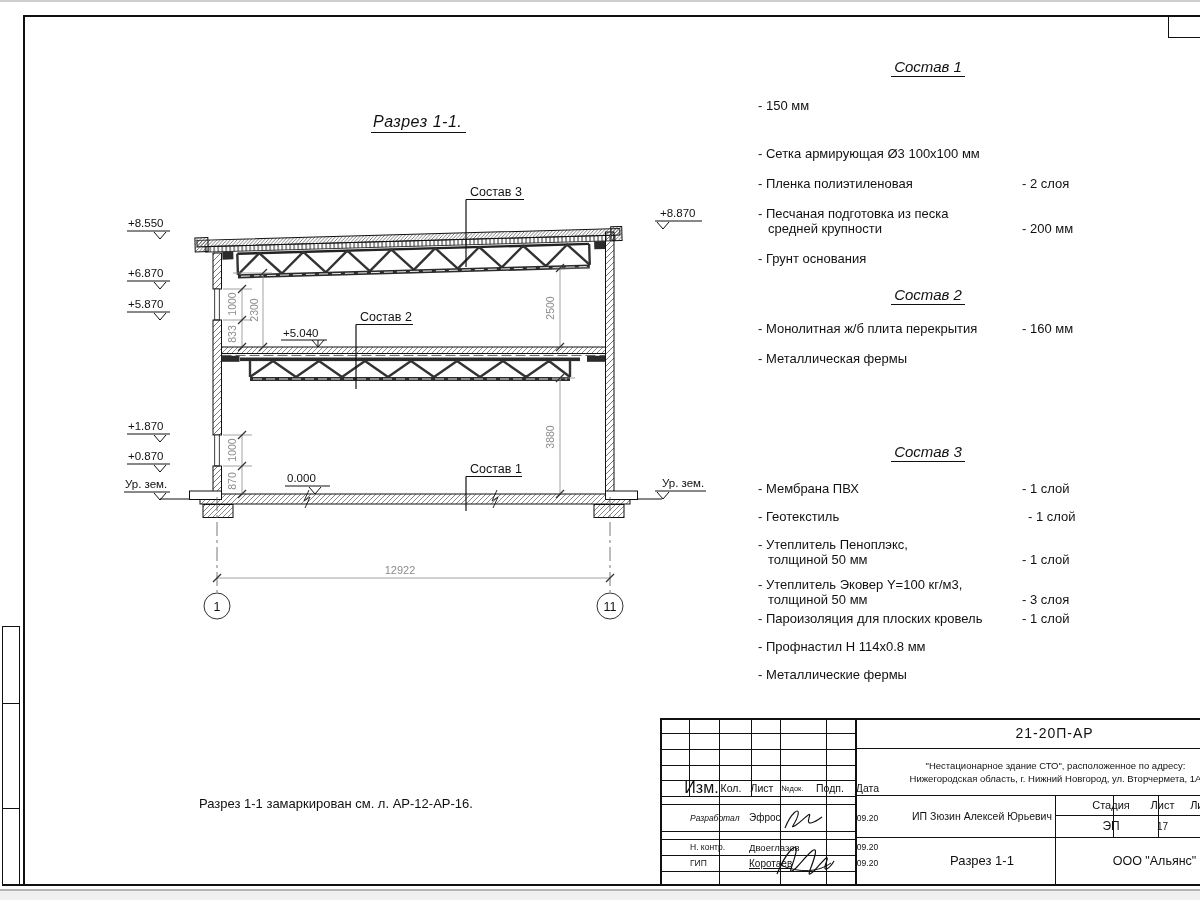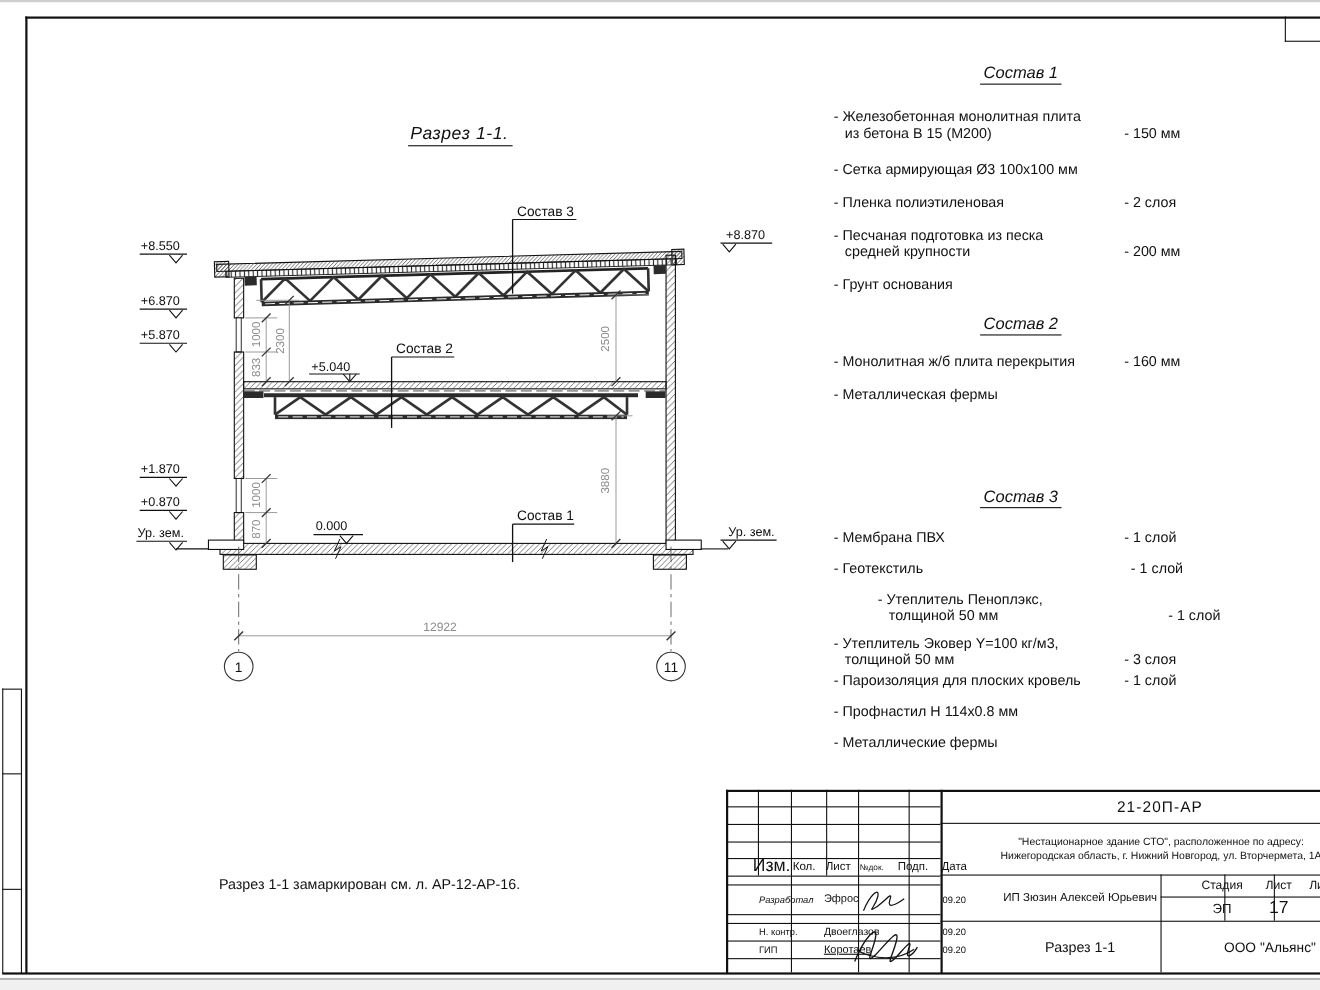--- a/index.html
+++ b/index.html
@@ -248,24 +248,20 @@
     <path d="M779,864 C794,872 816,874 831,863" fill="none" stroke="#111" stroke-width="1"></path>
   </svg>
 
   <div class="drawing-title">
     <span>Разрез 1-1.</span>
   </div>
 
   <div id="spec-layer">
       <div class="spec-head" style="top: 58px;"><span>Состав 1</span></div>
       <div class="spec-row" style="top: 98px;">
-        <div class="spec-name">
-          <div>- Железобетонная  монолитная плита</div>
-          <div class="cont">из бетона В 15 (М200)</div>
-        </div>
         <div class="spec-val">- 150 мм</div>
       </div>
       <div class="spec-row" style="top: 146px;">
         <div class="spec-name">
           <div>- Сетка армирующая Ø3 100х100 мм</div>
         </div>
         <div class="spec-val"></div>
       </div>
       <div class="spec-row" style="top: 176px;">
         <div class="spec-name">
@@ -305,21 +301,21 @@
           <div>- Мембрана ПВХ</div>
         </div>
         <div class="spec-val">- 1 слой</div>
       </div>
       <div class="spec-row" style="top: 509px; gap: 27px;">
         <div class="spec-name">
           <div>- Геотекстиль</div>
         </div>
         <div class="spec-val">- 1 слой</div>
       </div>
-      <div class="spec-row" style="top: 537px; margin-left: 40px;">
+      <div class="spec-row" style="top: 537px;">
         <div class="spec-name">
           <div>- Утеплитель Пеноплэкс,</div>
           <div class="cont">толщиной 50 мм</div>
         </div>
         <div class="spec-val">- 1 слой</div>
       </div>
       <div class="spec-row" style="top: 577px;">
         <div class="spec-name">
           <div>- Утеплитель Эковер Y=100 кг/м3,</div>
           <div class="cont">толщиной 50 мм</div>
@@ -380,21 +376,21 @@
   <div class="tbc" style="left:855px;top:718px;width:345px;height:30px;font-size:14px;letter-spacing:1px;">21-20П-АР</div>
   <div class="tbc" style="left:857px;top:748px;width:343px;height:47px;flex-direction:column;font-size:9.5px;line-height:13px;">
     <div>"Нестационарное здание СТО", расположенное по адресу:</div>
     <div>Нижегородская область, г. Нижний Новгород, ул. Вторчермета, 1А</div>
   </div>
   <div class="tbc" style="left:855px;top:795px;width:200px;height:42px;font-size:10.5px;">ИП Зюзин Алексей Юрьевич</div>
   <div class="tbc" style="left:1055px;top:795px;width:58px;height:20px;font-size:11px;">Стадия</div>
   <div class="tbc" style="left:1113px;top:795px;width:45px;height:20px;font-size:11px;">Лист</div>
   <div class="tbc" style="left:1158px;top:795px;width:46px;height:20px;font-size:11px;">Листов</div>
   <div class="tbc" style="left:1055px;top:815px;width:58px;height:22px;font-size:12px;">ЭП</div>
-  <div class="tbc" style="left:1113px;top:815px;width:45px;height:22px;font-size:16px;">17</div>
+  <div class="tbc" style="left:1113px;top:815px;width:45px;height:22px;font-size:10px;">17</div>
   <div class="tbc" style="left:855px;top:837px;width:200px;height:47px;font-size:13px;">Разрез 1-1</div>
   <div class="tbc" style="left:1055px;top:837px;width:145px;height:47px;font-size:12.5px;">ООО "Альянс"</div>
 
   <div class="tbc" style="left:660px;top:780px;width:29px;height:16px;font-size:16px;">Изм.</div>
   <div class="tbc" style="left:689px;top:780px;width:30px;height:16px;font-size:10.5px;">Кол.</div>
   <div class="tbc" style="left:719px;top:780px;width:32px;height:16px;font-size:10.5px;">Лист</div>
   <div class="tbc" style="left:751px;top:780px;width:29px;height:16px;font-size:7.5px;">№док.</div>
   <div class="tbc" style="left:780px;top:780px;width:46px;height:16px;font-size:10.5px;">Подп.</div>
   <div class="tbc" style="left:826px;top:780px;width:29px;height:16px;font-size:10.5px;">Дата</div>
 

